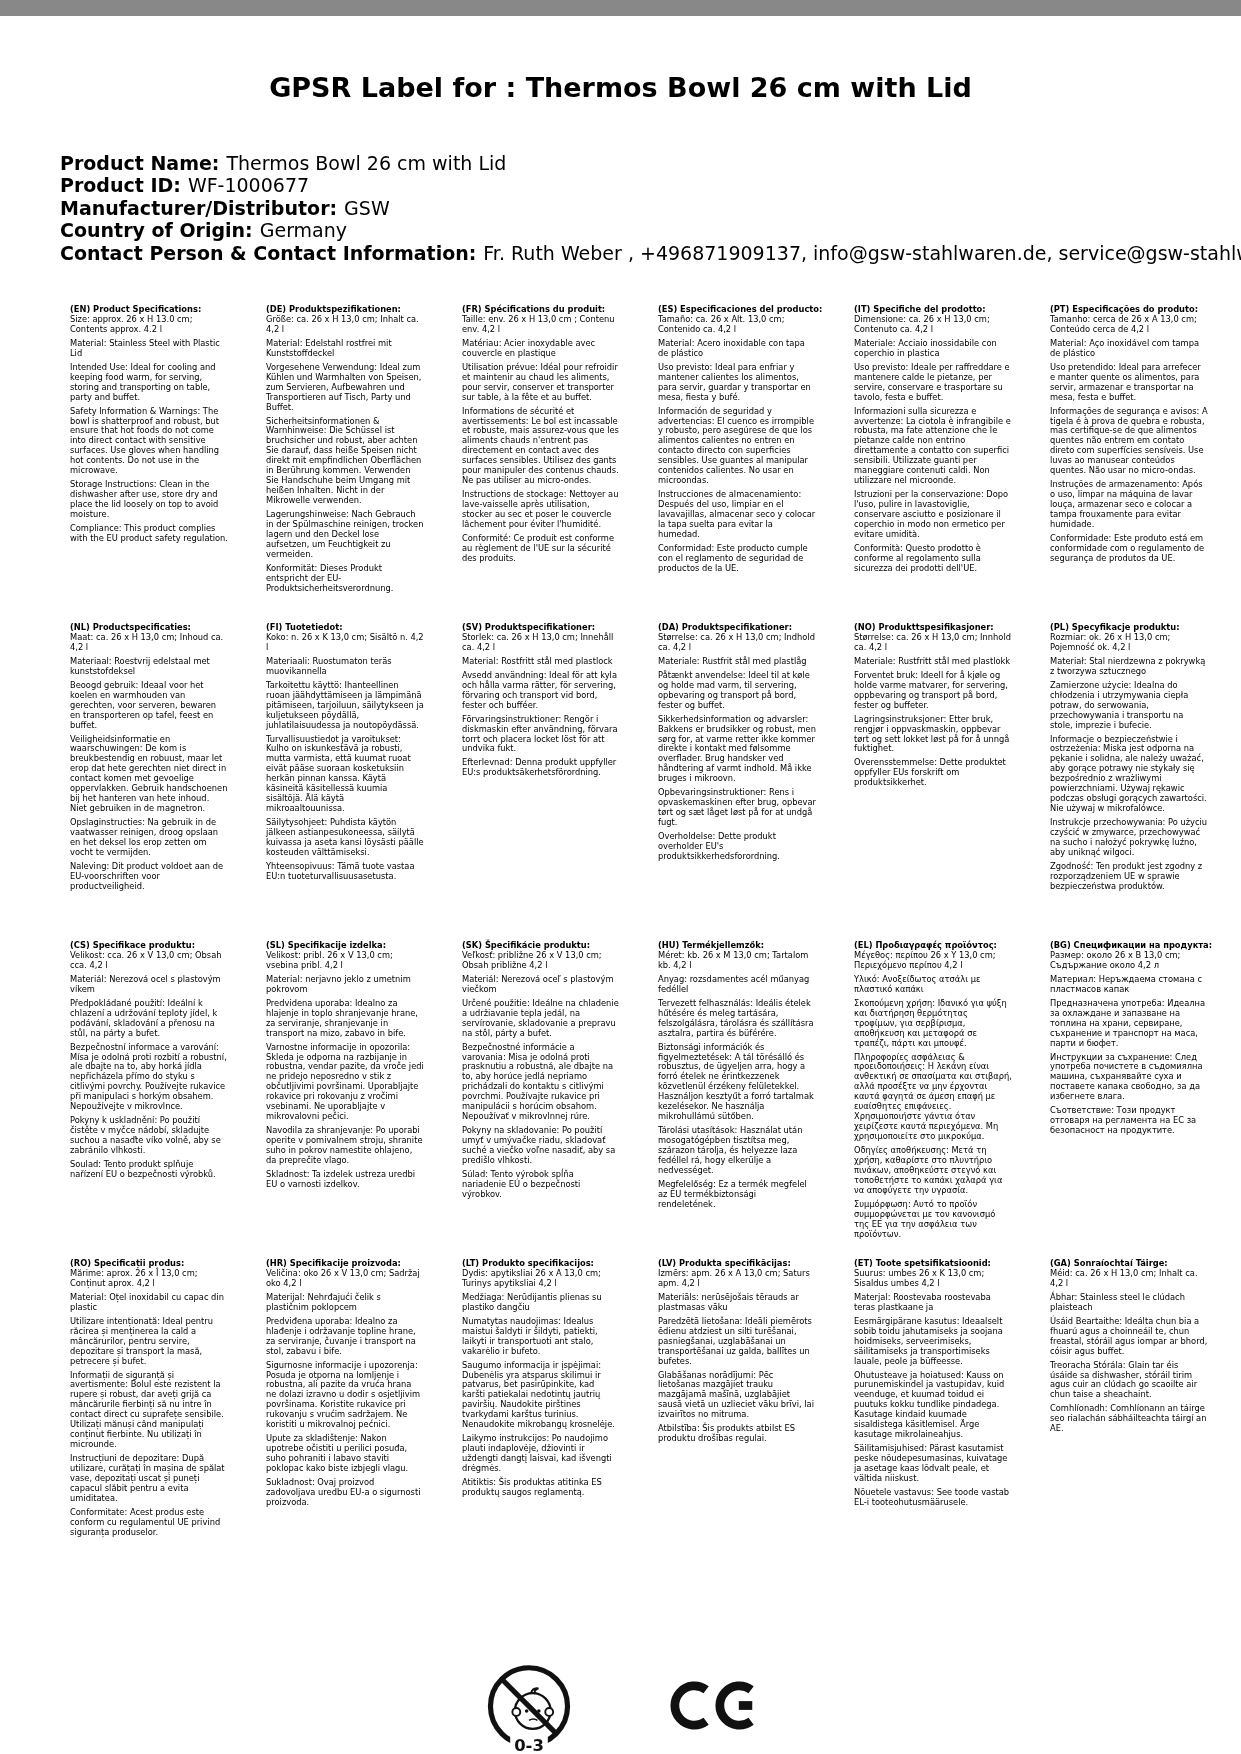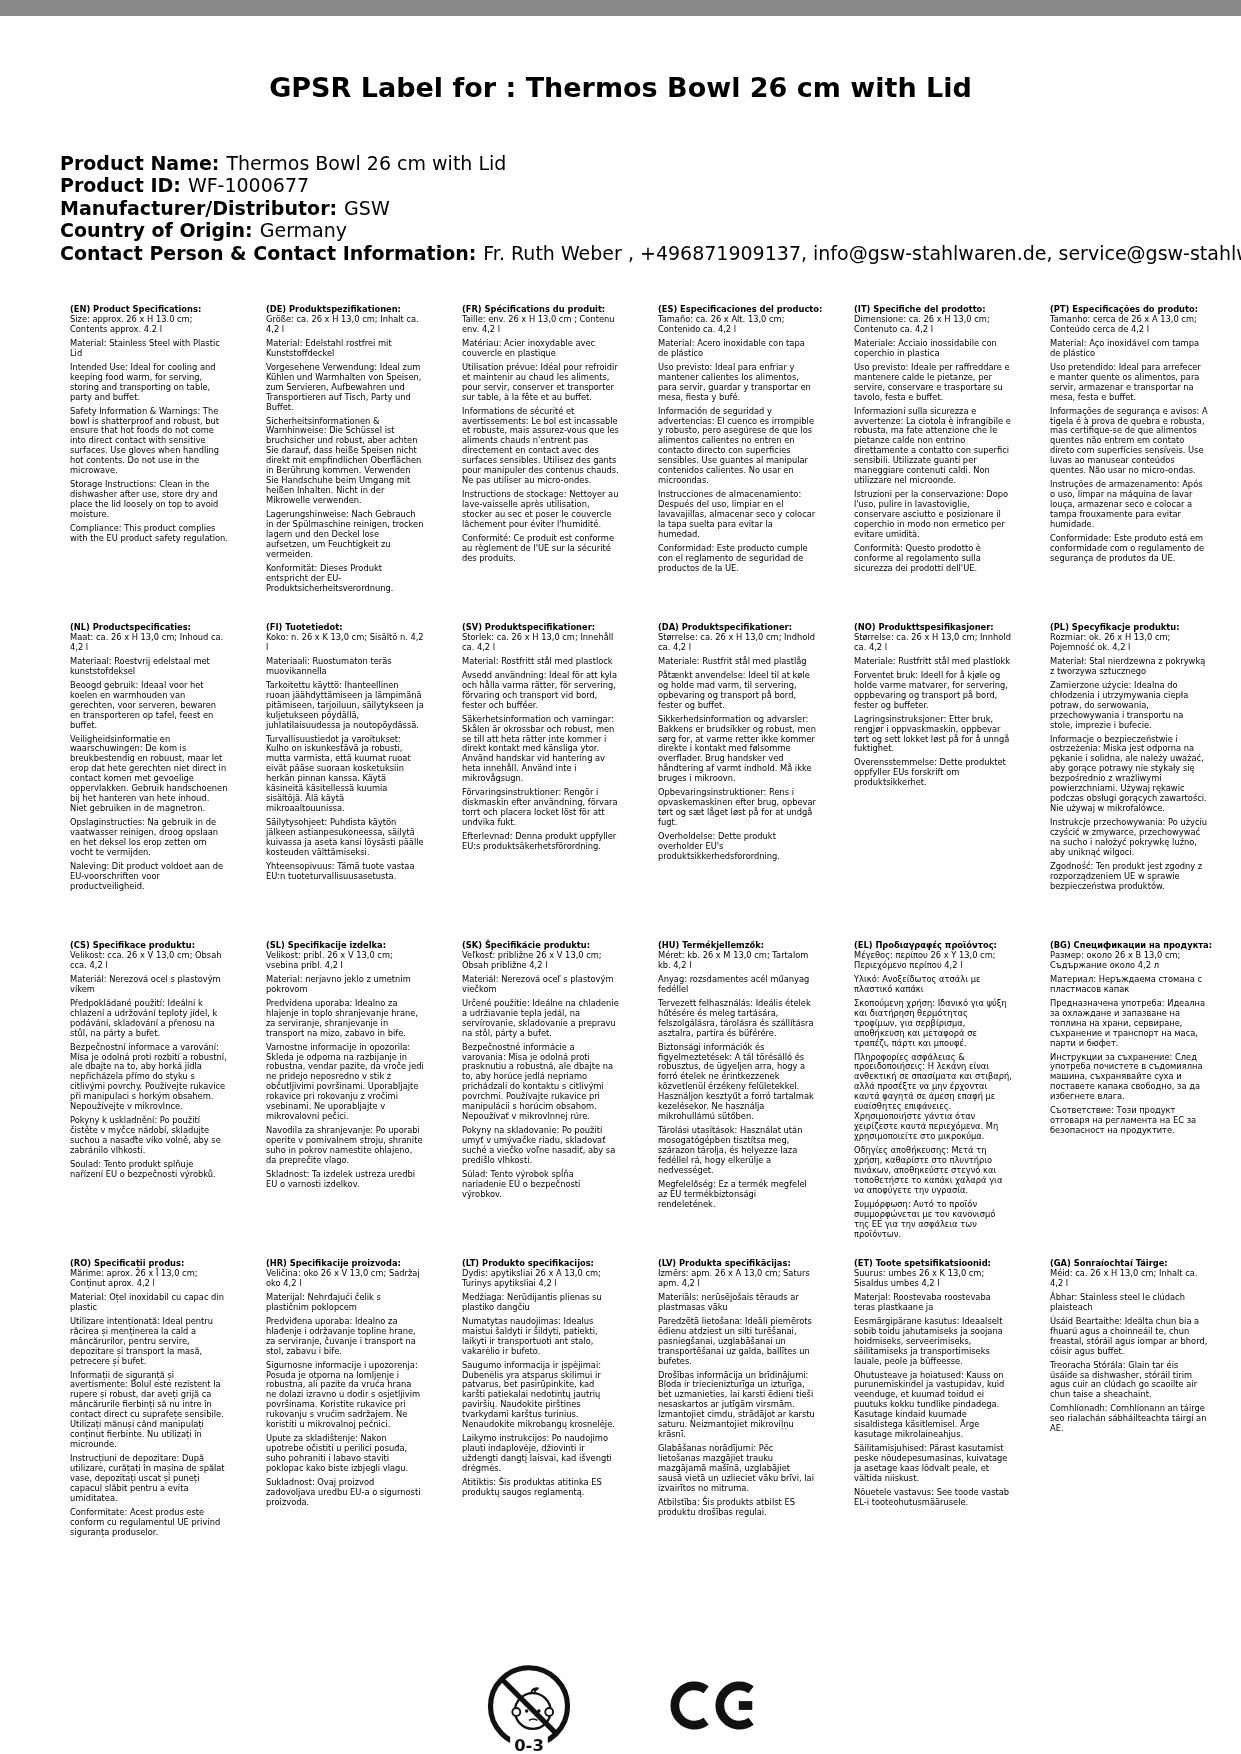--- a/index.html
+++ b/index.html
@@ -106,21 +106,20 @@
         <p class="block-para">Tarkoitettu käyttö: Ihanteellinen ruoan jäähdyttämiseen ja lämpimänä pitämiseen, tarjoiluun, säilytykseen ja kuljetukseen pöydällä, juhlatilaisuudessa ja noutopöydässä.</p>
         <p class="block-para">Turvallisuustiedot ja varoitukset: Kulho on iskunkestävä ja robusti, mutta varmista, että kuumat ruoat eivät pääse suoraan kosketuksiin herkän pinnan kanssa. Käytä käsineitä käsitellessä kuumia sisältöjä. Älä käytä mikroaaltouunissa.</p>
         <p class="block-para">Säilytysohjeet: Puhdista käytön jälkeen astianpesukoneessa, säilytä kuivassa ja aseta kansi löysästi päälle kosteuden välttämiseksi.</p>
         <p class="block-para">Yhteensopivuus: Tämä tuote vastaa EU:n tuoteturvallisuusasetusta.</p>
       </div>
       <div class="block">
         <div class="block-title">(SV) Produktspecifikationer:</div>
         <p class="block-para">Storlek: ca. 26 x H 13,0 cm; Innehåll ca. 4,2 l</p>
         <p class="block-para">Material: Rostfritt stål med plastlock</p>
         <p class="block-para">Avsedd användning: Ideal för att kyla och hålla varma rätter, för servering, förvaring och transport vid bord, fester och bufféer.</p>
-        <p class="block-para">Säkerhetsinformation och varningar: Skålen är okrossbar och robust, men se till att heta rätter inte kommer i direkt kontakt med känsliga ytor. Använd handskar vid hantering av heta innehåll. Använd inte i mikrovågsugn.</p>
         <p class="block-para">Förvaringsinstruktioner: Rengör i diskmaskin efter användning, förvara torrt och placera locket löst för att undvika fukt.</p>
         <p class="block-para">Efterlevnad: Denna produkt uppfyller EU:s produktsäkerhetsförordning.</p>
       </div>
       <div class="block">
         <div class="block-title">(DA) Produktspecifikationer:</div>
         <p class="block-para">Størrelse: ca. 26 x H 13,0 cm; Indhold ca. 4,2 l</p>
         <p class="block-para">Materiale: Rustfrit stål med plastlåg</p>
         <p class="block-para">Påtænkt anvendelse: Ideel til at køle og holde mad varm, til servering, opbevaring og transport på bord, fester og buffet.</p>
         <p class="block-para">Sikkerhedsinformation og advarsler: Bakkens er brudsikker og robust, men sørg for, at varme retter ikke kommer direkte i kontakt med følsomme overflader. Brug handsker ved håndtering af varmt indhold. Må ikke bruges i mikroovn.</p>
         <p class="block-para">Opbevaringsinstruktioner: Rens i opvaskemaskinen efter brug, opbevar tørt og sæt låget løst på for at undgå fugt.</p>
@@ -221,21 +220,20 @@
         <p class="block-para">Numatytas naudojimas: Idealus maistui šaldyti ir šildyti, patiekti, laikyti ir transportuoti ant stalo, vakarėlio ir bufeto.</p>
         <p class="block-para">Saugumo informacija ir įspėjimai: Dubenėlis yra atsparus skilimui ir patvarus, bet pasirūpinkite, kad karšti patiekalai nedotintų jautrių paviršių. Naudokite pirštines tvarkydami karštus turinius. Nenaudokite mikrobangų krosnelėje.</p>
         <p class="block-para">Laikymo instrukcijos: Po naudojimo plauti indaplovėje, džiovinti ir uždengti dangtį laisvai, kad išvengti drėgmės.</p>
         <p class="block-para">Atitiktis: Šis produktas atitinka ES produktų saugos reglamentą.</p>
       </div>
       <div class="block">
         <div class="block-title">(LV) Produkta specifikācijas:</div>
         <p class="block-para">Izmērs: apm. 26 x A 13,0 cm; Saturs apm. 4,2 l</p>
         <p class="block-para">Materiāls: nerūsējošais tērauds ar plastmasas vāku</p>
         <p class="block-para">Paredzētā lietošana: Ideāli piemērots ēdienu atdziest un silti turēšanai, pasniegšanai, uzglabāšanai un transportēšanai uz galda, ballītes un bufetes.</p>
-        <p class="block-para">Drošības informācija un brīdinājumi: Bļoda ir triecienizturīga un izturīga, bet uzmanieties, lai karsti ēdieni tieši nesaskartos ar jutīgām virsmām. Izmantojiet cimdu, strādājot ar karstu saturu. Neizmantojiet mikroviļņu krāsnī.</p>
         <p class="block-para">Glabāšanas norādījumi: Pēc lietošanas mazgājiet trauku mazgājamā mašīnā, uzglabājiet sausā vietā un uzlieciet vāku brīvi, lai izvairītos no mitruma.</p>
         <p class="block-para">Atbilstība: Šis produkts atbilst ES produktu drošības regulai.</p>
       </div>
       <div class="block">
         <div class="block-title">(ET) Toote spetsifikatsioonid:</div>
         <p class="block-para">Suurus: umbes 26 x K 13,0 cm; Sisaldus umbes 4,2 l</p>
         <p class="block-para">Materjal: Roostevaba roostevaba teras plastkaane ja</p>
         <p class="block-para">Eesmärgipärane kasutus: Ideaalselt sobib toidu jahutamiseks ja soojana hoidmiseks, serveerimiseks, säilitamiseks ja transportimiseks lauale, peole ja büffeesse.</p>
         <p class="block-para">Ohutusteave ja hoiatused: Kauss on purunemiskindel ja vastupidav, kuid veenduge, et kuumad toidud ei puutuks kokku tundlike pindadega. Kasutage kindaid kuumade sisaldistega käsitlemisel. Ärge kasutage mikrolaineahjus.</p>
         <p class="block-para">Säilitamisjuhised: Pärast kasutamist peske nõudepesumasinas, kuivatage ja asetage kaas lõdvalt peale, et vältida niiskust.</p>

